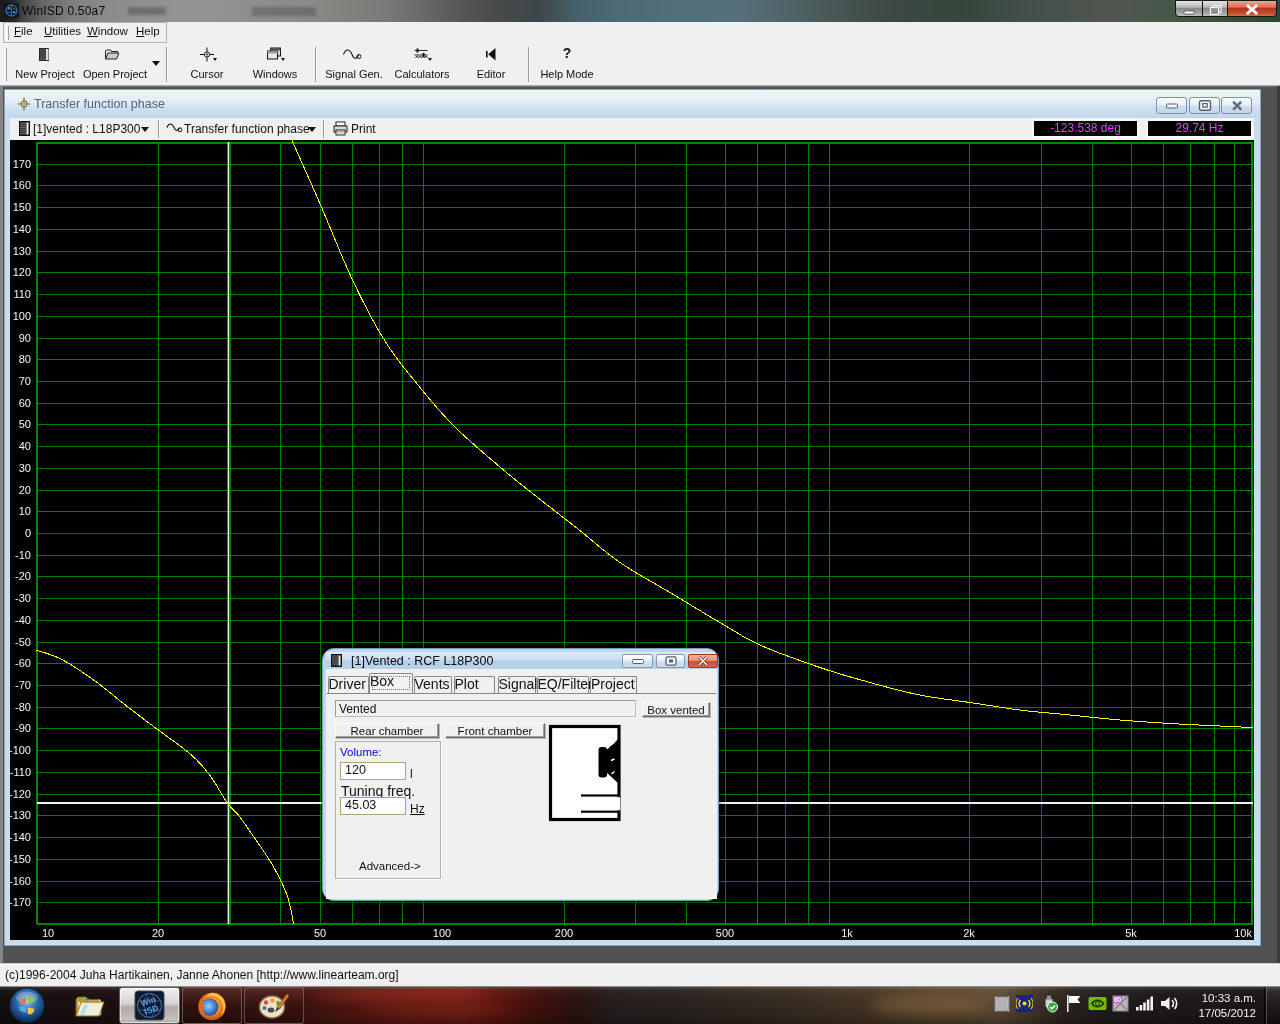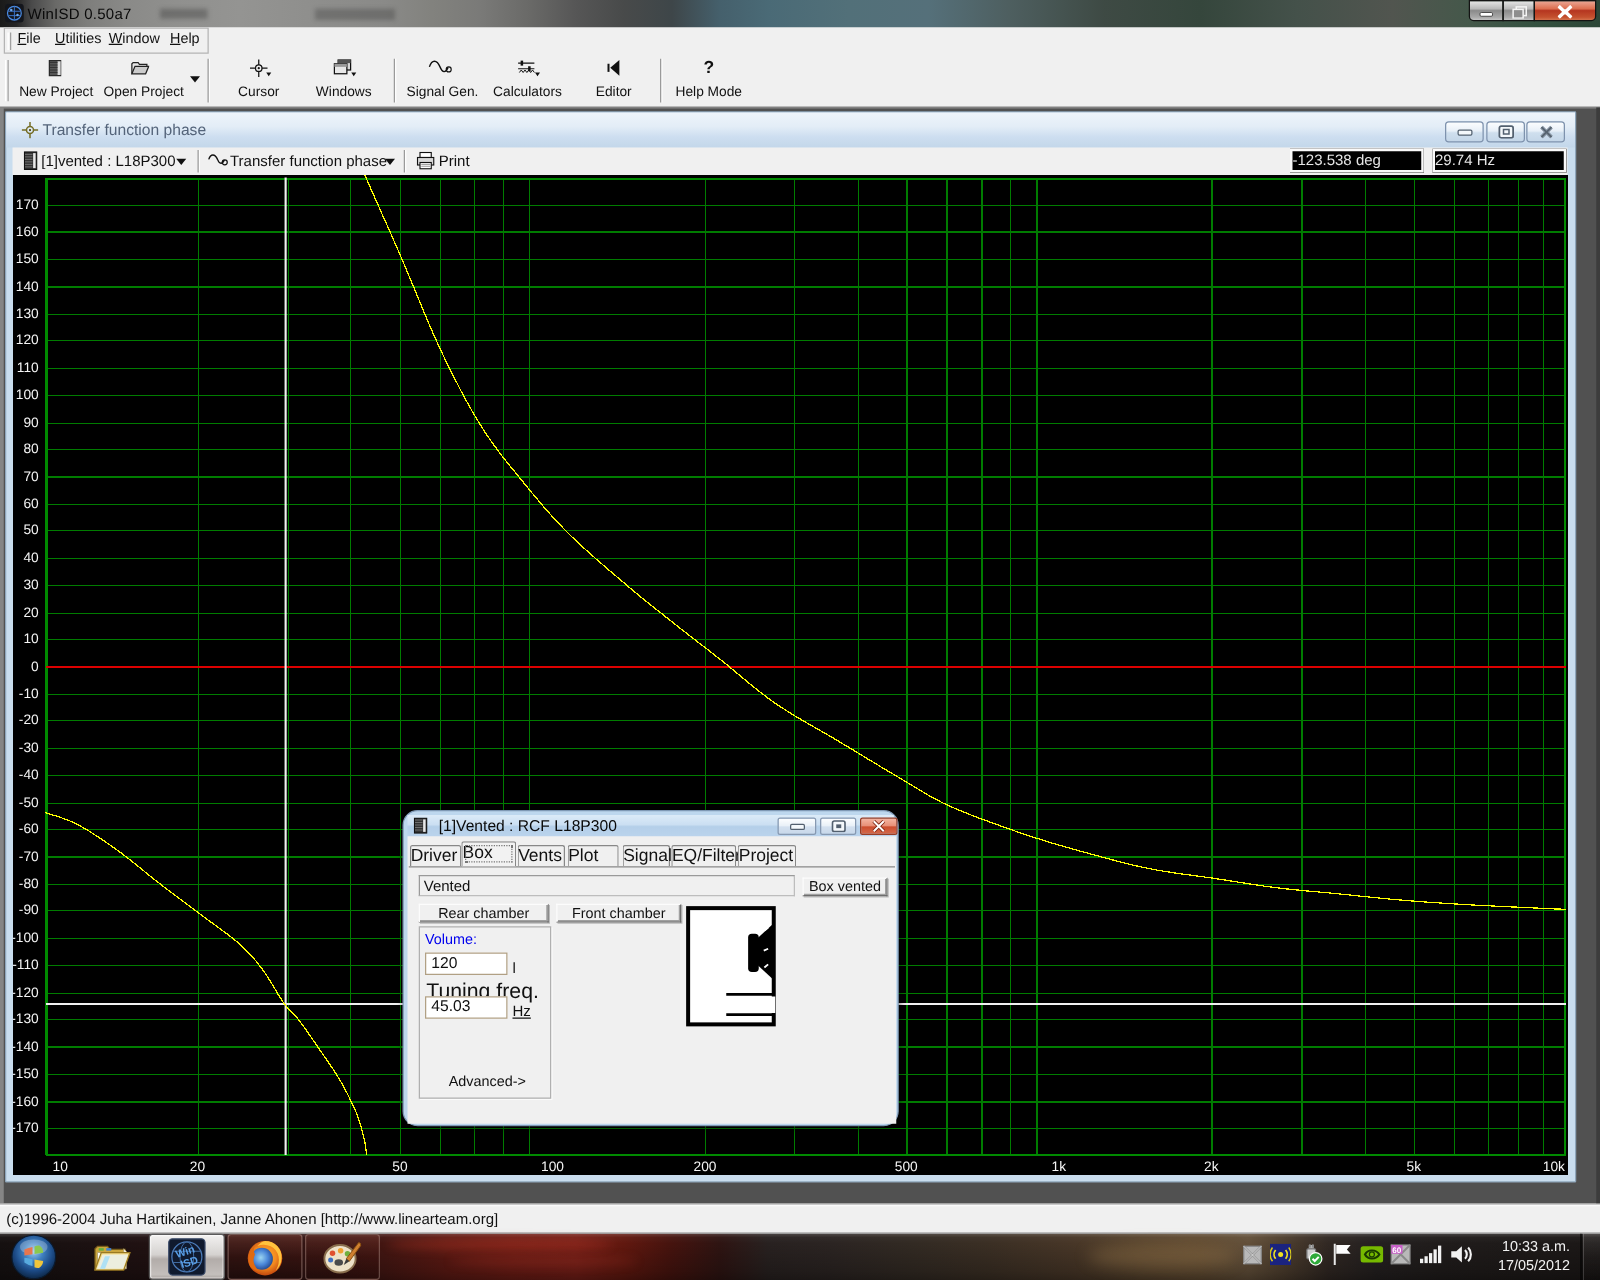--- a/index.html
+++ b/index.html
@@ -39,21 +39,21 @@
 
 #child{left:4px;top:89px;width:1257px;height:857px;background:#c9ddee;border:1px solid #8fa6bb;border-radius:1px;}
 #ctitle{left:5px;top:90px;width:1255px;height:28px;background:linear-gradient(180deg,#eef4fa 0%,#e3edf7 40%,#cddef0 70%,#c3d7ea 100%);}
 #ctitletext{left:34px;top:7px;font-size:12.5px;color:#54647a;}
 .ccb{position:absolute;top:97px;height:17px;width:31px;border:1px solid #7e92ad;border-radius:3px;background:linear-gradient(180deg,#fbfdfe,#e8f0f8 45%,#cfdfee 55%,#c4d6e8);}
 .ccb svg{display:block;margin:2px auto 0;}
 
 #ctoolbar{left:10px;top:118px;width:1244px;height:22px;background:#f0f0f0;}
 .ctsep{position:absolute;top:2px;width:1px;height:18px;background:#9a9a9a;box-shadow:1px 0 0 #fdfdfd;}
 .cttext{position:absolute;top:4px;font-size:12px;color:#111;white-space:nowrap;text-align:right;}
-.valbox{transform:translateZ(0);position:absolute;top:1px;width:107px;height:19px;background:#000;border:2px solid #fafafa;color:#e5e5e5;font-size:12px;line-height:15px;}
+.valbox{transform:translateZ(0);position:absolute;top:1px;width:107px;height:19px;background:#000;border:2px solid #fafafa;color:#d946ef;font-size:12px;text-align:center;line-height:15px;}
 
 #dialog{left:322px;top:648px;width:397px;height:253px;background:#bdd7ee;border:1px solid #7f99b5;border-radius:12px;box-shadow:1px 2px 5px rgba(0,0,0,0.45);}
 #dtitle{left:3px;top:3px;width:389px;height:17px;background:linear-gradient(180deg,#dcebf8,#cbdff2 45%,#b4cfe9 55%,#bad3ec);}
 #dtitletext{left:25px;top:2px;font-size:12.5px;color:#0a0a0a;}
 .dcb{position:absolute;top:5px;height:14px;border:1px solid #8799b1;border-radius:2px;background:linear-gradient(180deg,#fdfeff,#eaf1f8 45%,#d3e0ef 55%,#c8d8ea);}
 #dclient{left:3px;top:20px;width:391px;height:230px;background:#f0f0f0;}
 .tab{position:absolute;top:27px;height:17px;background:#f0f0f0;border:1px solid #888;border-bottom:none;border-radius:2px 2px 0 0;font-size:14px;line-height:15px;color:#111;}
 #tabline{position:absolute;left:4px;top:43.5px;width:389px;height:1px;background:#888;}
 .btn3d{position:absolute;background:#f0f0f0;border:1px solid #6e6e6e;border-top-color:#fcfcfc;border-left-color:#fcfcfc;box-shadow:inset -1px -1px 0 #a0a0a0,1px 1px 0 #b9b9b9;font-size:11.5px;color:#111;text-align:center;}
 .inp{position:absolute;background:#fff;border:1.5px solid #b1a084;font-size:12.5px;color:#111;padding-left:4px;}
@@ -299,21 +299,21 @@
   <div class="tab" style="left:267px;width:47px;">Project</div>
   <div id="tabline"></div>
   <div class="abs" style="left:12px;top:51px;width:301px;height:17px;background:#f0f0f0;border:1px solid #bdbdbd;border-top-color:#9a9a9a;border-left-color:#9a9a9a;font-size:12px;padding:1px 0 0 3px;color:#111;">Vented</div>
   <div class="btn3d" style="left:319px;top:53px;width:68px;height:15px;line-height:14px;">Box vented</div>
   <div class="btn3d" style="left:12px;top:74px;width:104px;height:15px;line-height:14px;">Rear chamber</div>
   <div class="btn3d" style="left:122px;top:74px;width:100px;height:15px;line-height:14px;">Front chamber</div>
   <div class="abs" style="left:12px;top:92px;width:106px;height:138px;border:1px solid #b0b0b0;box-shadow:1px 1px 0 #fbfbfb;"></div>
   <div class="abs" style="left:17px;top:97px;font-size:11.5px;color:#0000ee;">Volume:</div>
   <div class="inp" style="left:17px;top:113px;width:66px;height:18px;line-height:15px;">120</div>
   <div class="abs" style="left:87px;top:118px;font-size:12px;color:#111;">l</div>
-  <div class="abs" style="left:18px;top:134px;font-size:17px;color:#111;">Tuning freq.</div>
+  <div class="abs" style="left:18px;top:134px;font-size:14px;color:#111;">Tuning freq.</div>
   <div class="inp" style="left:17px;top:148px;width:66px;height:18px;line-height:15px;">45.03</div>
   <div class="abs" style="left:87px;top:153px;font-size:12px;color:#111;text-decoration:underline;">Hz</div>
   <div class="abs" style="left:36px;top:211px;font-size:11.5px;color:#111;">Advanced-&gt;</div>
   <svg class="abs" style="left:225px;top:75px;" width="74" height="98">
     <rect x="2.5" y="2.5" width="68.5" height="93" fill="#ffffff" stroke="#000" stroke-width="3.2"></rect>
     <rect x="33" y="70.4" width="38.5" height="2.2" fill="#000"></rect>
     <rect x="68.6" y="73.2" width="3.6" height="13.2" fill="#fff"></rect>
     <rect x="33" y="86.6" width="38.5" height="2.2" fill="#000"></rect>
     <rect x="50.5" y="23" width="8.5" height="30.5" rx="3" fill="#000"></rect>
     <path d="M58 26.5 L71 14.5 L71 60 L58 48 Z" fill="#000"></path>

